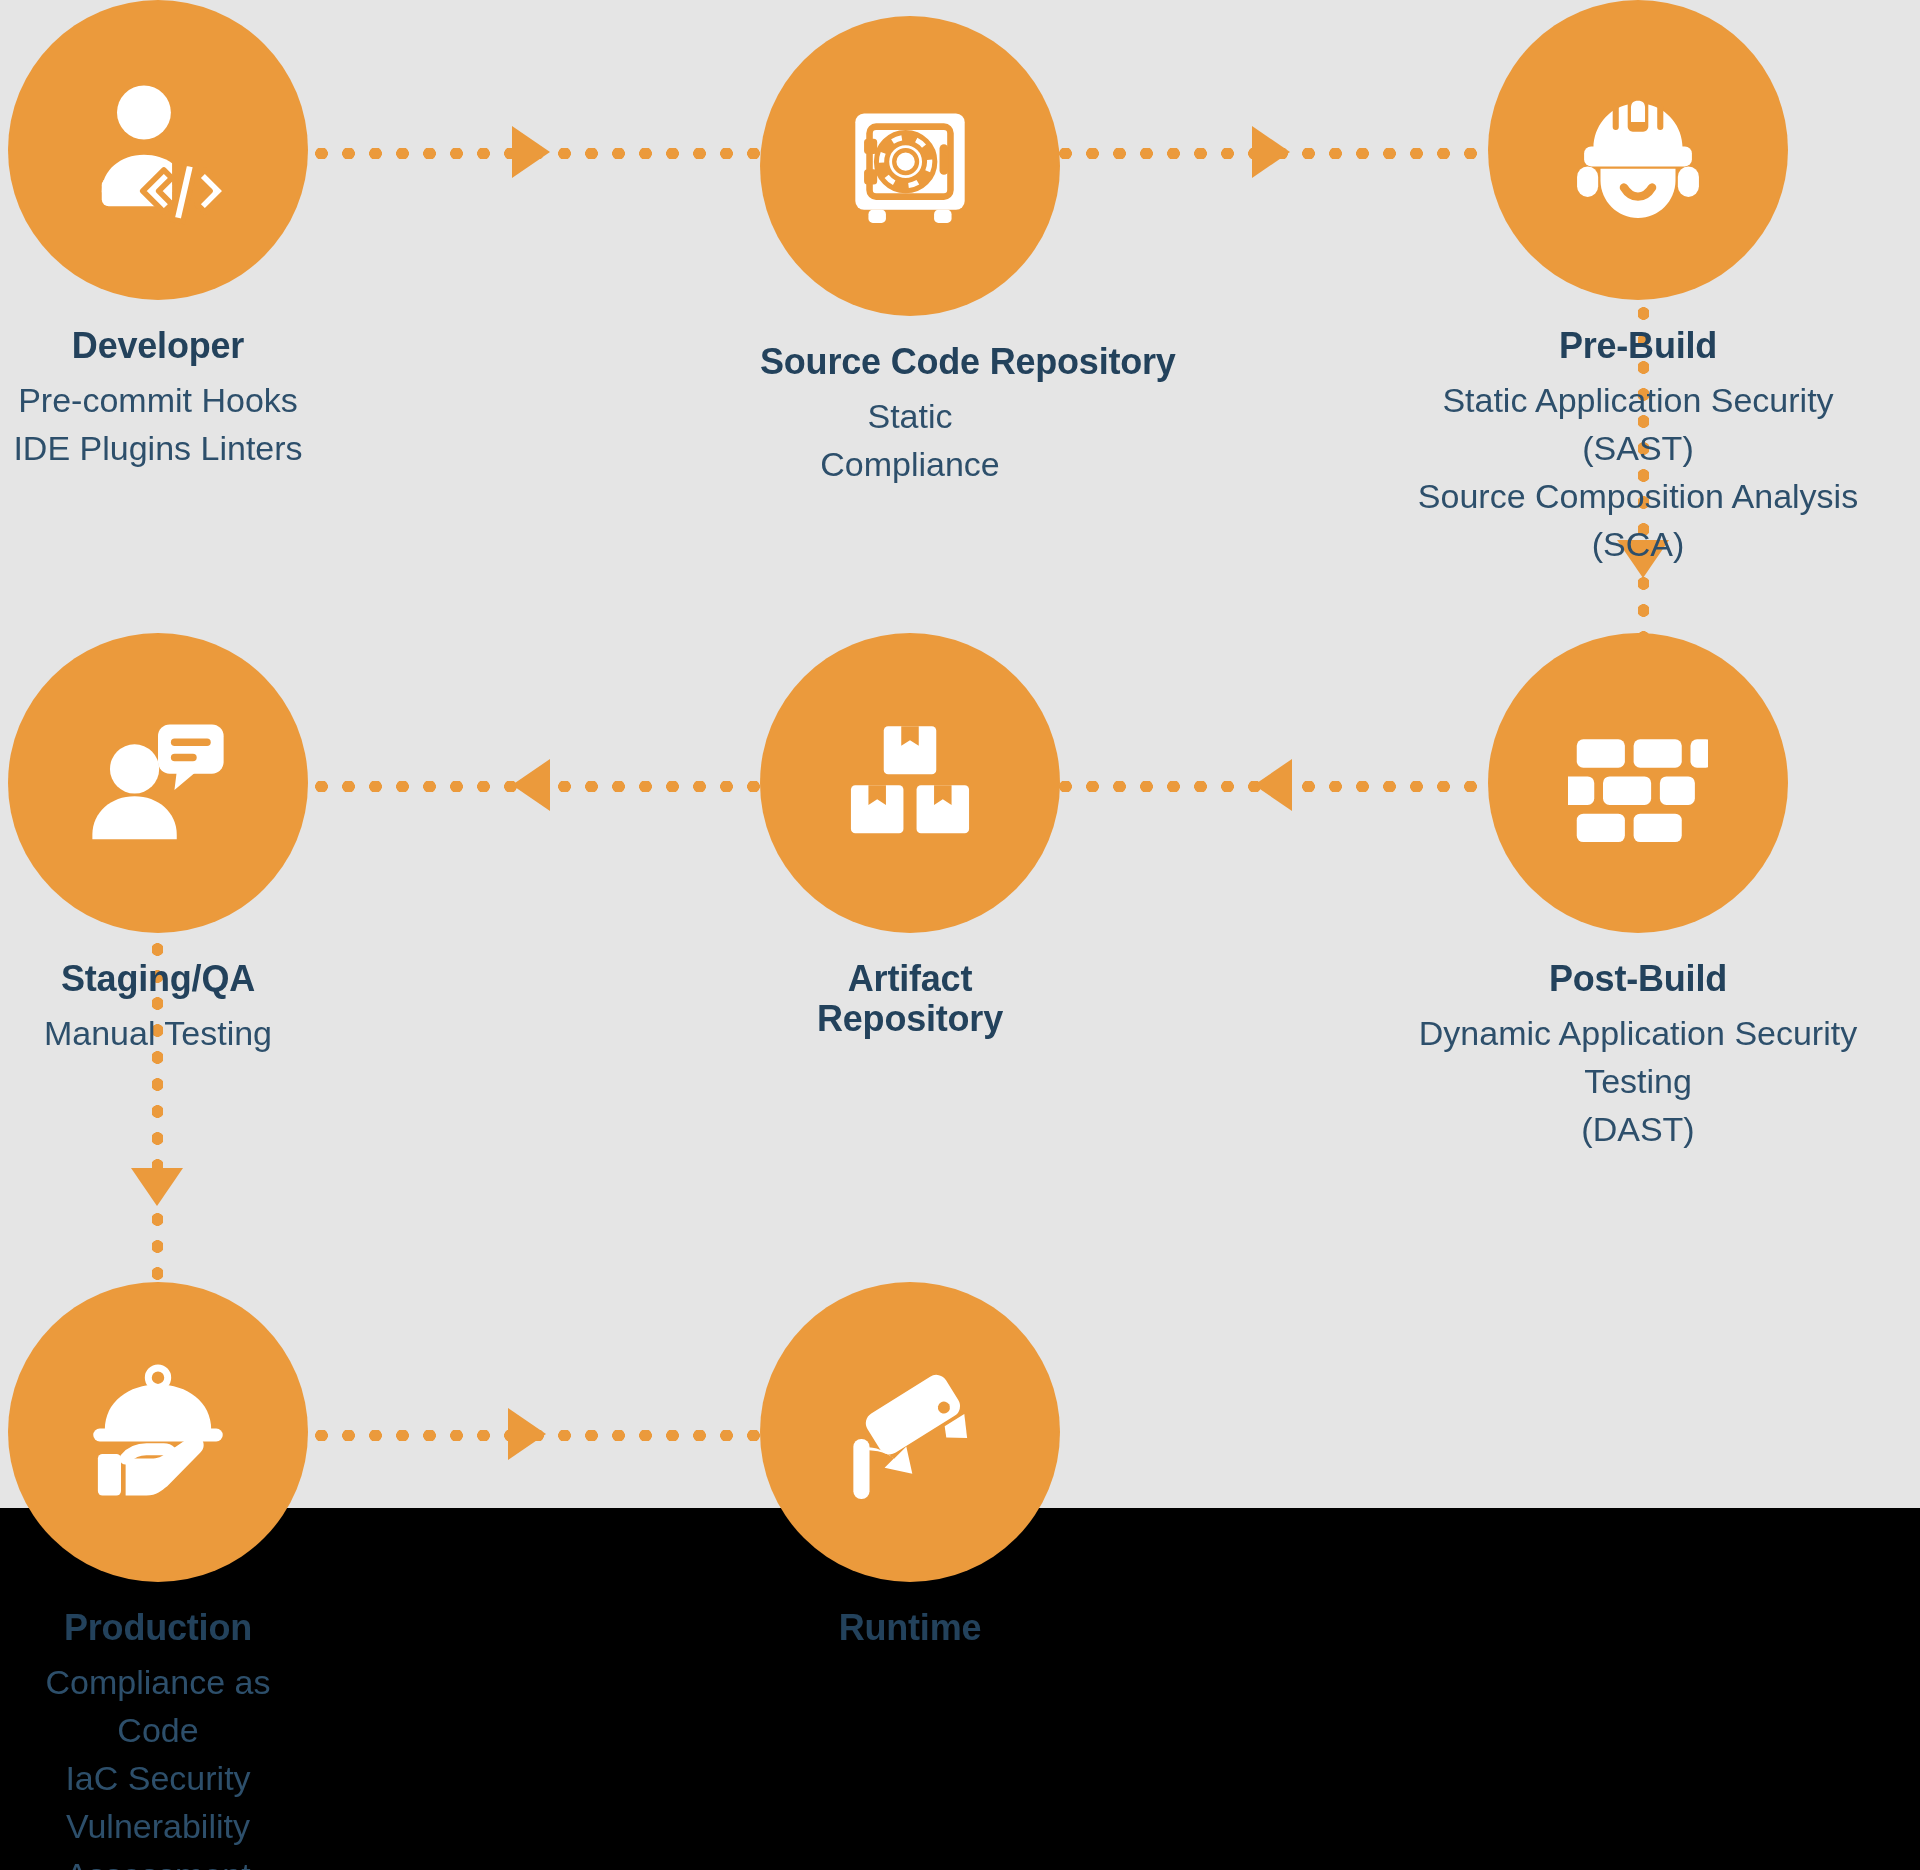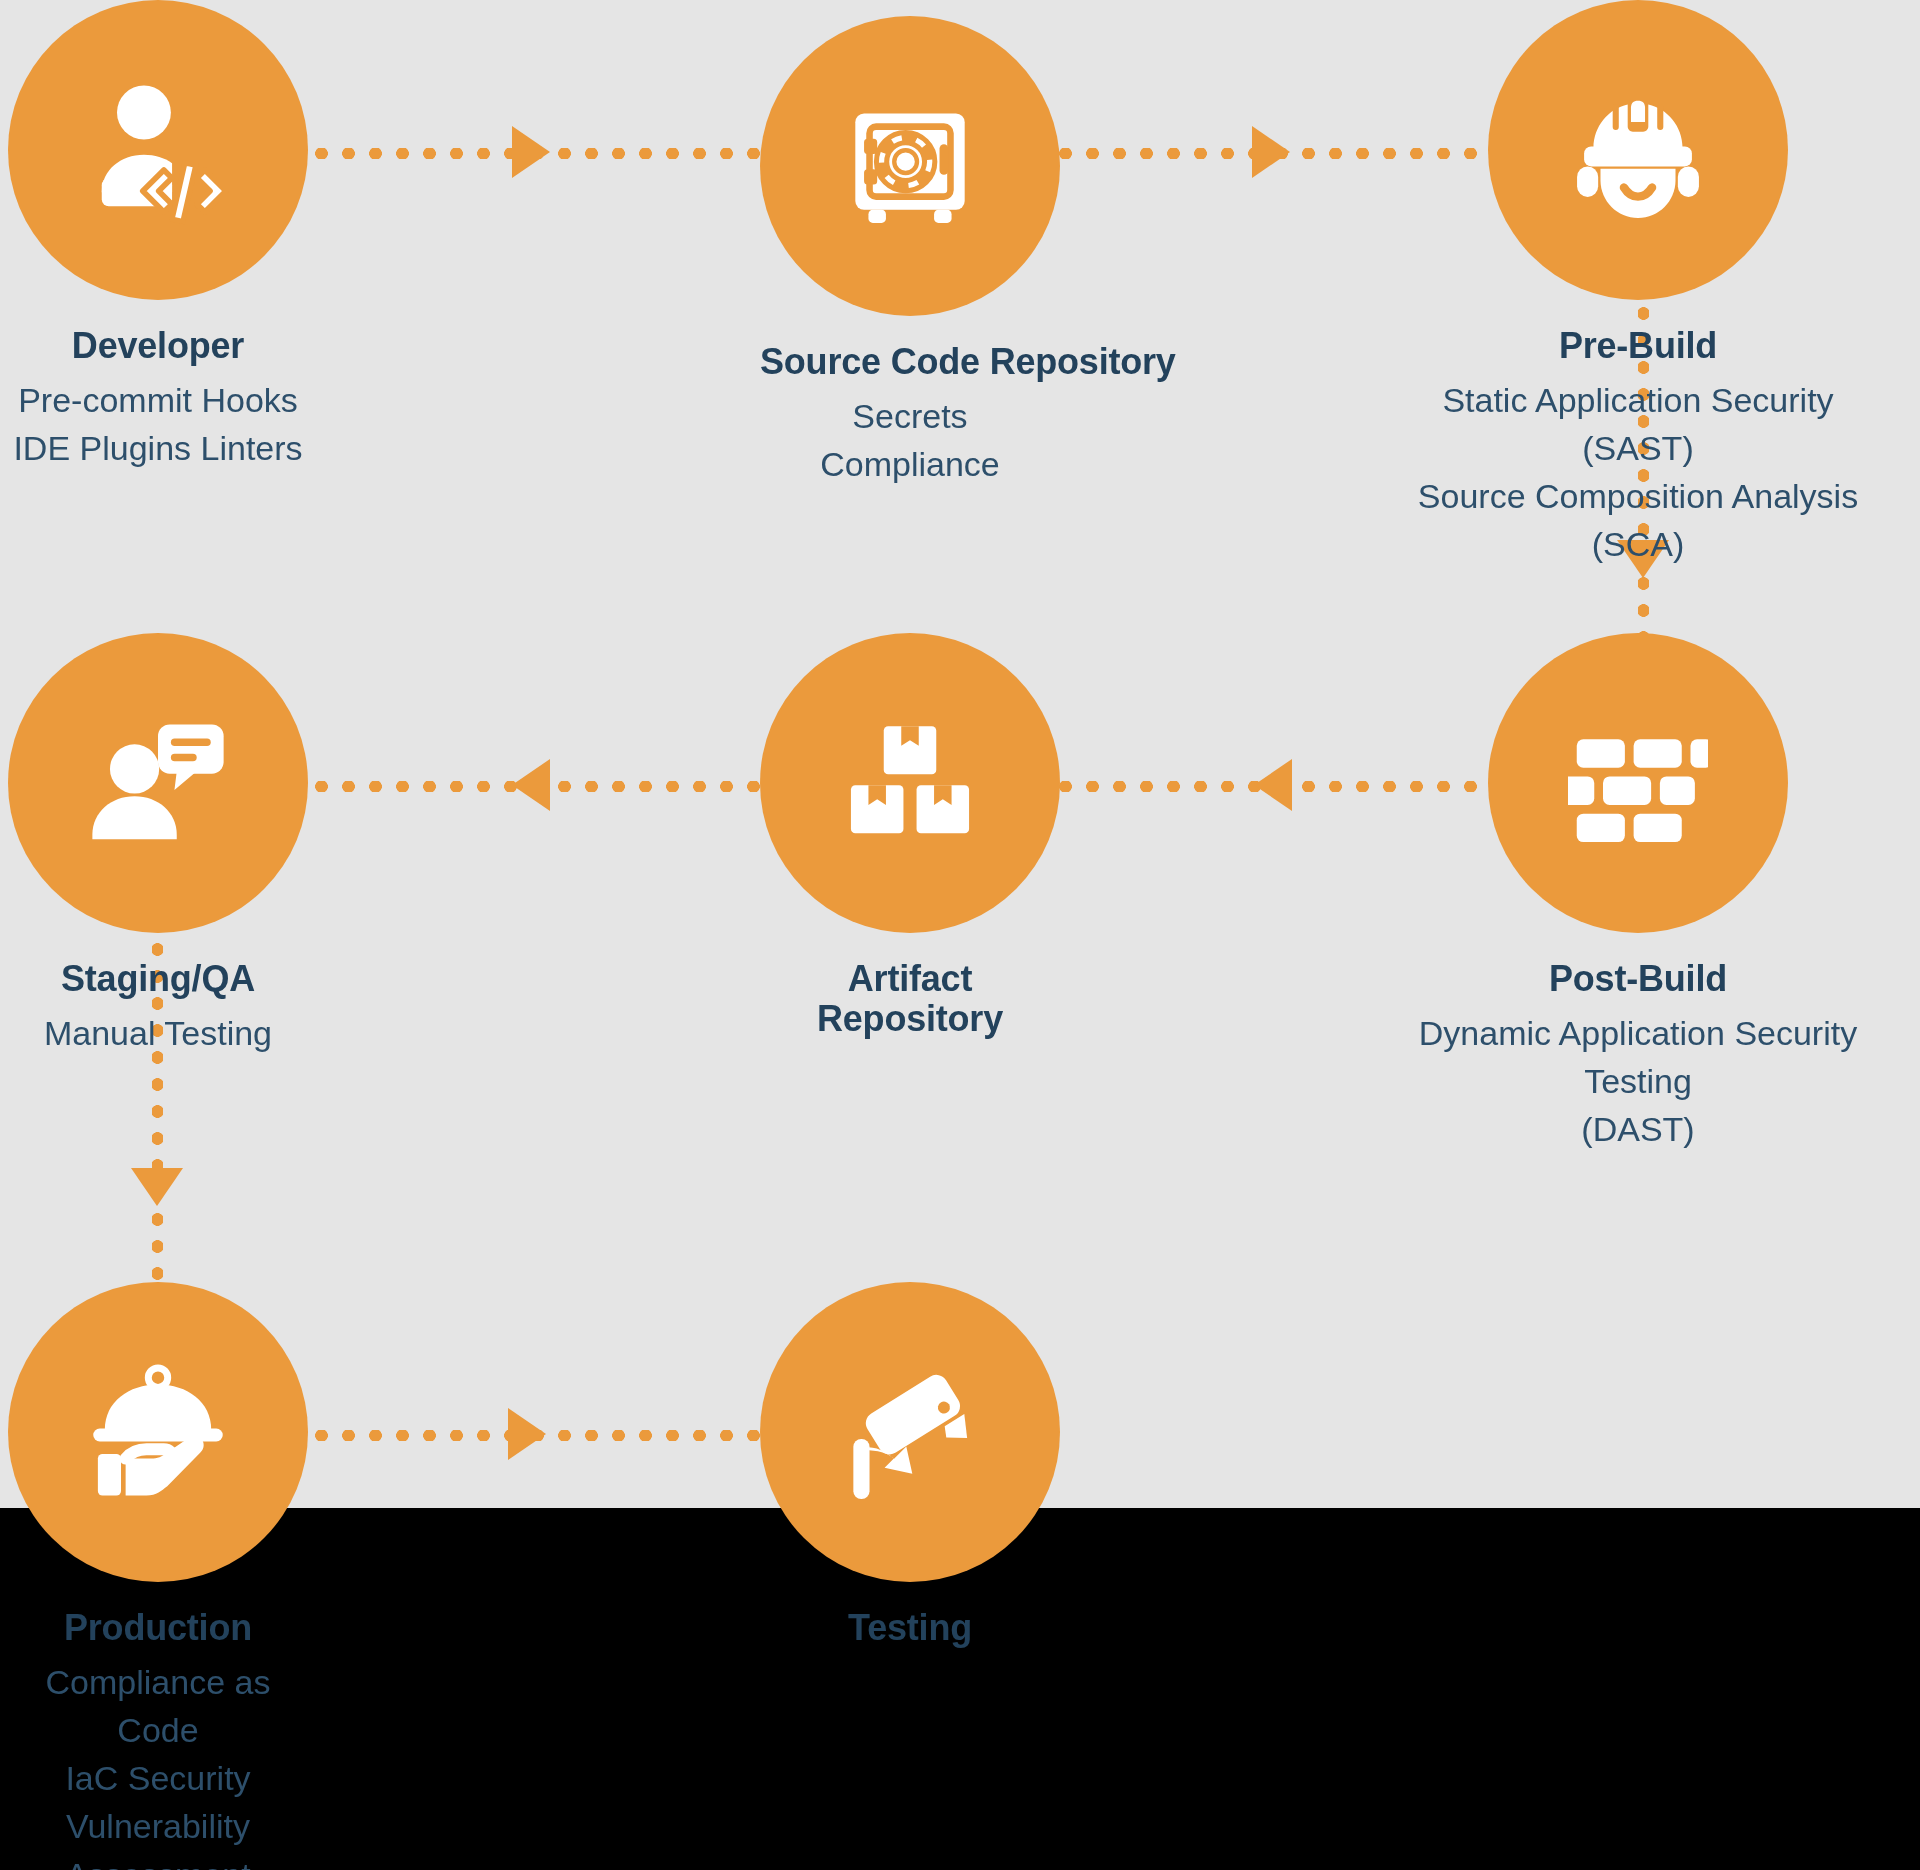--- a/index.html
+++ b/index.html
@@ -154,21 +154,21 @@
           <circle cx="30" cy="30" r="11" fill="none" stroke="#eb9a3c" stroke-width="7"></circle>
           <circle cx="30" cy="30" r="11" fill="none" stroke="#ffffff" stroke-width="2.4" stroke-dasharray="4.5 6.8"></circle>
           <circle cx="30" cy="30" r="5.2" fill="#ffffff" stroke="#eb9a3c" stroke-width="2"></circle>
           <rect x="13" y="52" width="8" height="6" rx="2" fill="#ffffff"></rect>
           <rect x="43" y="52" width="8" height="6" rx="2" fill="#ffffff"></rect>
         </svg>
       </span>
     </div>
     <div class="node-title">Source Code Repository</div>
     <div class="node-sub">
-      <div>Secrets</div>
+      <div>Static</div>
       <div>Compliance</div>
     </div>
   </div>
 
   <div class="node" style="left:1488px; top:0px;">
     <div class="circle">
       <span>
         <svg width="150" height="150" viewBox="0 0 64 64" fill="#ffffff">
           <path d="M32 11c-2 0-3 1-3 3v6h6v-6c0-2-1-3-3-3z"></path>
           <path d="M13 31c0-9 6.4-16.6 14.6-18.4V22c0 1.2 1 2.2 2.2 2.2h4.4c1.2 0 2.2-1 2.2-2.2v-9.4C44.6 14.4 51 22 51 31H13z"></path>
@@ -277,16 +277,16 @@
           <g transform="rotate(-32 32 30)">
             <rect x="16" y="16" width="40" height="20" rx="5"></rect>
             <circle cx="49" cy="30.5" r="2.6" fill="#eb9a3c"></circle>
             <path d="M45 37.5h10l-4.5 9.5-7.5-5z"></path>
           </g>
           <path d="M12 38.5c5.5 0 9.5 1.6 13 5.2l5.4-5.4 2.6 11.8-12-2.6 4-4c-3-2.6-6.6-3.6-13-3.6z"></path>
           <rect x="7.5" y="35" width="7" height="26" rx="3.4"></rect>
         </svg>
       </span>
     </div>
-    <div class="node-title">Testing</div>
+    <div class="node-title">Runtime</div>
   </div>
 
 </div>
 
 </body></html>

